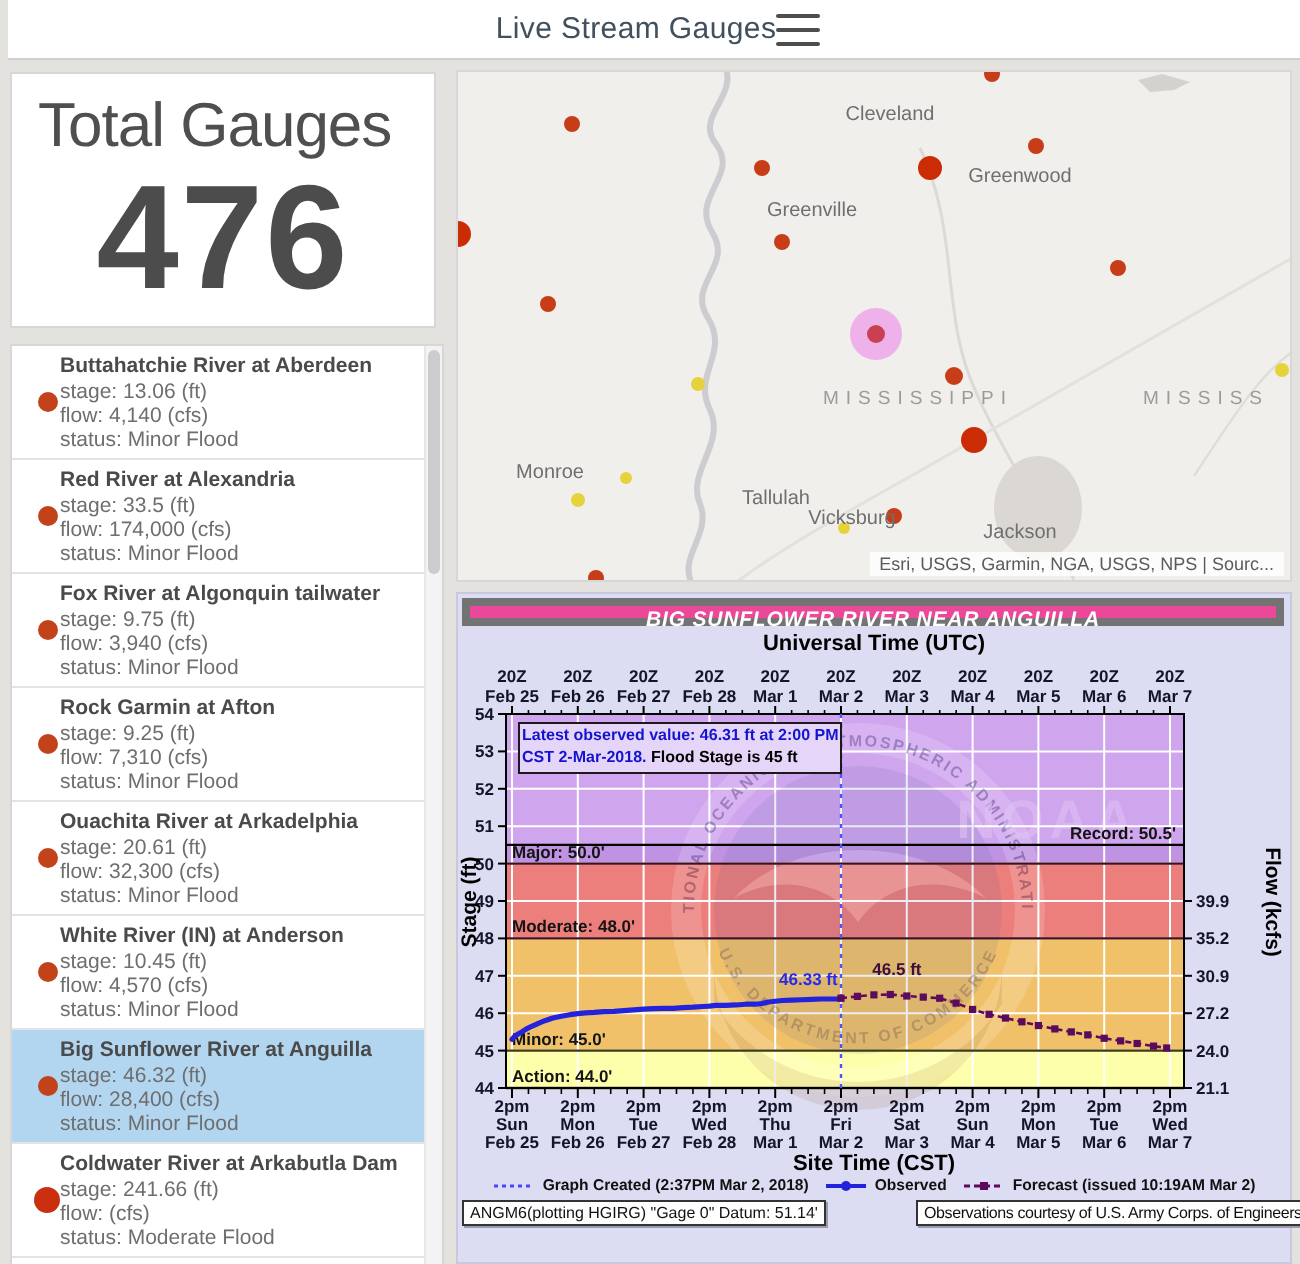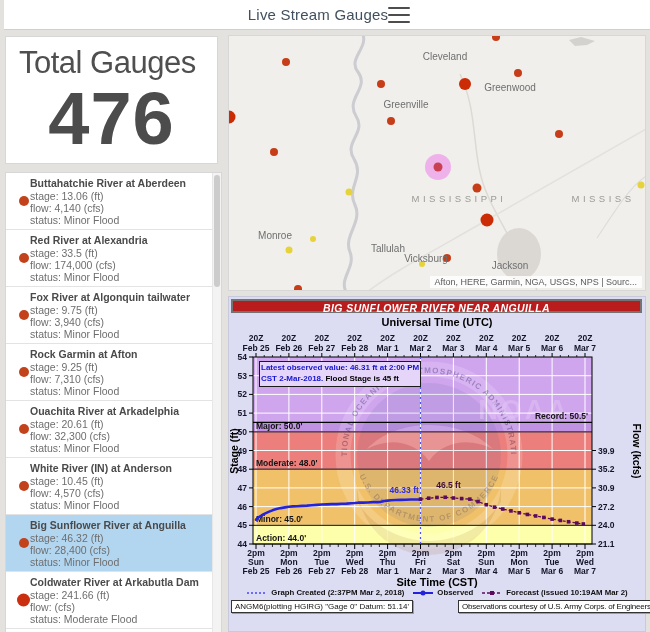--- a/index.html
+++ b/index.html
@@ -24,21 +24,21 @@
   .rline{font-size:10.5px;color:#6e6e6e;line-height:12px}
   .scroll-track{position:absolute;right:0;top:0;width:8px;height:100%;background:#f3f3f3;border-left:1px solid #e7e7e7}
   .scroll-thumb{position:absolute;right:1px;top:2px;width:6px;height:112px;background:#cccccc;border-radius:3px}
   
   #mapCard{left:228px;top:35px;width:418px;height:256px;background:#f0efec}
   #mapSvg{position:absolute;left:0;top:0}
   .map-attr{position:absolute;right:3px;bottom:2px;background:rgba(255,255,255,.82);color:#5b5b5b;font-size:9px;padding:1px 5px;white-space:nowrap}
   
   #chartCard{left:228px;top:296px;width:418px;height:336px;background:#dcdcf2;border:1px solid #c9c9dd}
   #chartSvg{position:absolute;left:0;top:0}
-  .chart-titlebar{position:absolute;left:2px;top:2px;width:411px;height:14px;background:#b91c1c;border:2px solid #737373;color:#fff;font-weight:bold;font-style:italic;font-size:10.5px;text-align:center;line-height:14px;letter-spacing:.4px;box-sizing:border-box}
+  .chart-titlebar{position:absolute;left:2px;top:2px;width:411px;height:14px;background:#ec4899;border:4px solid #737373;color:#fff;font-weight:bold;font-style:italic;font-size:10.5px;text-align:center;line-height:14px;letter-spacing:.4px;box-sizing:border-box}
   .utc-label{position:absolute;left:0;top:19px;width:100%;text-align:center;font-size:11px;font-weight:bold;color:#000}
   .anno{position:absolute;left:30px;top:64px;border:1px solid #1a1a1a;background:#e5d5f8;padding:1px 1px;font-size:8px;font-weight:bold;color:#1414cf;line-height:1.35;white-space:nowrap;z-index:3}
   .anno .blk{color:#000}
   .site-label{position:absolute;left:0;top:279px;width:100%;text-align:center;font-size:11px;font-weight:bold;color:#000}
   .legend{position:absolute;left:0;top:291px;width:100%;display:flex;justify-content:center;align-items:flex-start;gap:8px;font-size:7.8px;font-weight:bold;color:#111}
   .legend .li{display:flex;align-items:center;gap:3px}
   .fbox{position:absolute;top:303px;background:#fff;border:1px solid #333;box-shadow:1px 1px 0 #9a9ab0;font-size:8px;color:#111;padding:1px 3px;white-space:nowrap}
   #fbox1{left:2px}
   #fbox2{left:229px;letter-spacing:-.2px}
   text{font-family:"Liberation Sans",sans-serif}
@@ -162,21 +162,21 @@
         <text x="177" y="72" text-anchor="middle" font-size="10" fill="#6f6f6f">Greenville</text>
         <text x="281" y="55" text-anchor="middle" font-size="10" fill="#6f6f6f">Greenwood</text>
         <text x="46" y="203" text-anchor="middle" font-size="10" fill="#6f6f6f">Monroe</text>
         <text x="159" y="216" text-anchor="middle" font-size="10" fill="#6f6f6f">Tallulah</text>
         <text x="197" y="226" text-anchor="middle" font-size="10" fill="#6f6f6f">Vicksburg</text>
         <text x="281" y="233" text-anchor="middle" font-size="10" fill="#6f6f6f">Jackson</text>
         <text x="230" y="166" text-anchor="middle" font-size="9.5" letter-spacing="3.5" fill="#9b9a98">MISSISSIPPI</text>
         <text x="374" y="166" text-anchor="middle" font-size="9.5" letter-spacing="3.5" fill="#9b9a98">MISSISS</text>
       </g>
   </svg>
-  <div class="map-attr">Afton, HERE, Garmin, NGA, USGS, NPS | Sourc...</div>
+  <div class="map-attr">Esri, USGS, Garmin, NGA, USGS, NPS | Sourc...</div>
 </div>
 
 <div class="card" id="chartCard">
   <div class="chart-titlebar">BIG SUNFLOWER RIVER NEAR ANGUILLA</div>
   <div class="utc-label">Universal Time (UTC)</div>
 
   <svg id="chartSvg" width="418" height="336" viewBox="0 0 418 336">
     <defs>
       <path id="wmTop" d="M 118,158 A 82,82 0 0 1 282,158"></path>
       <path id="wmBot" d="M 126,166 A 76,76 0 0 0 274,166"></path>

